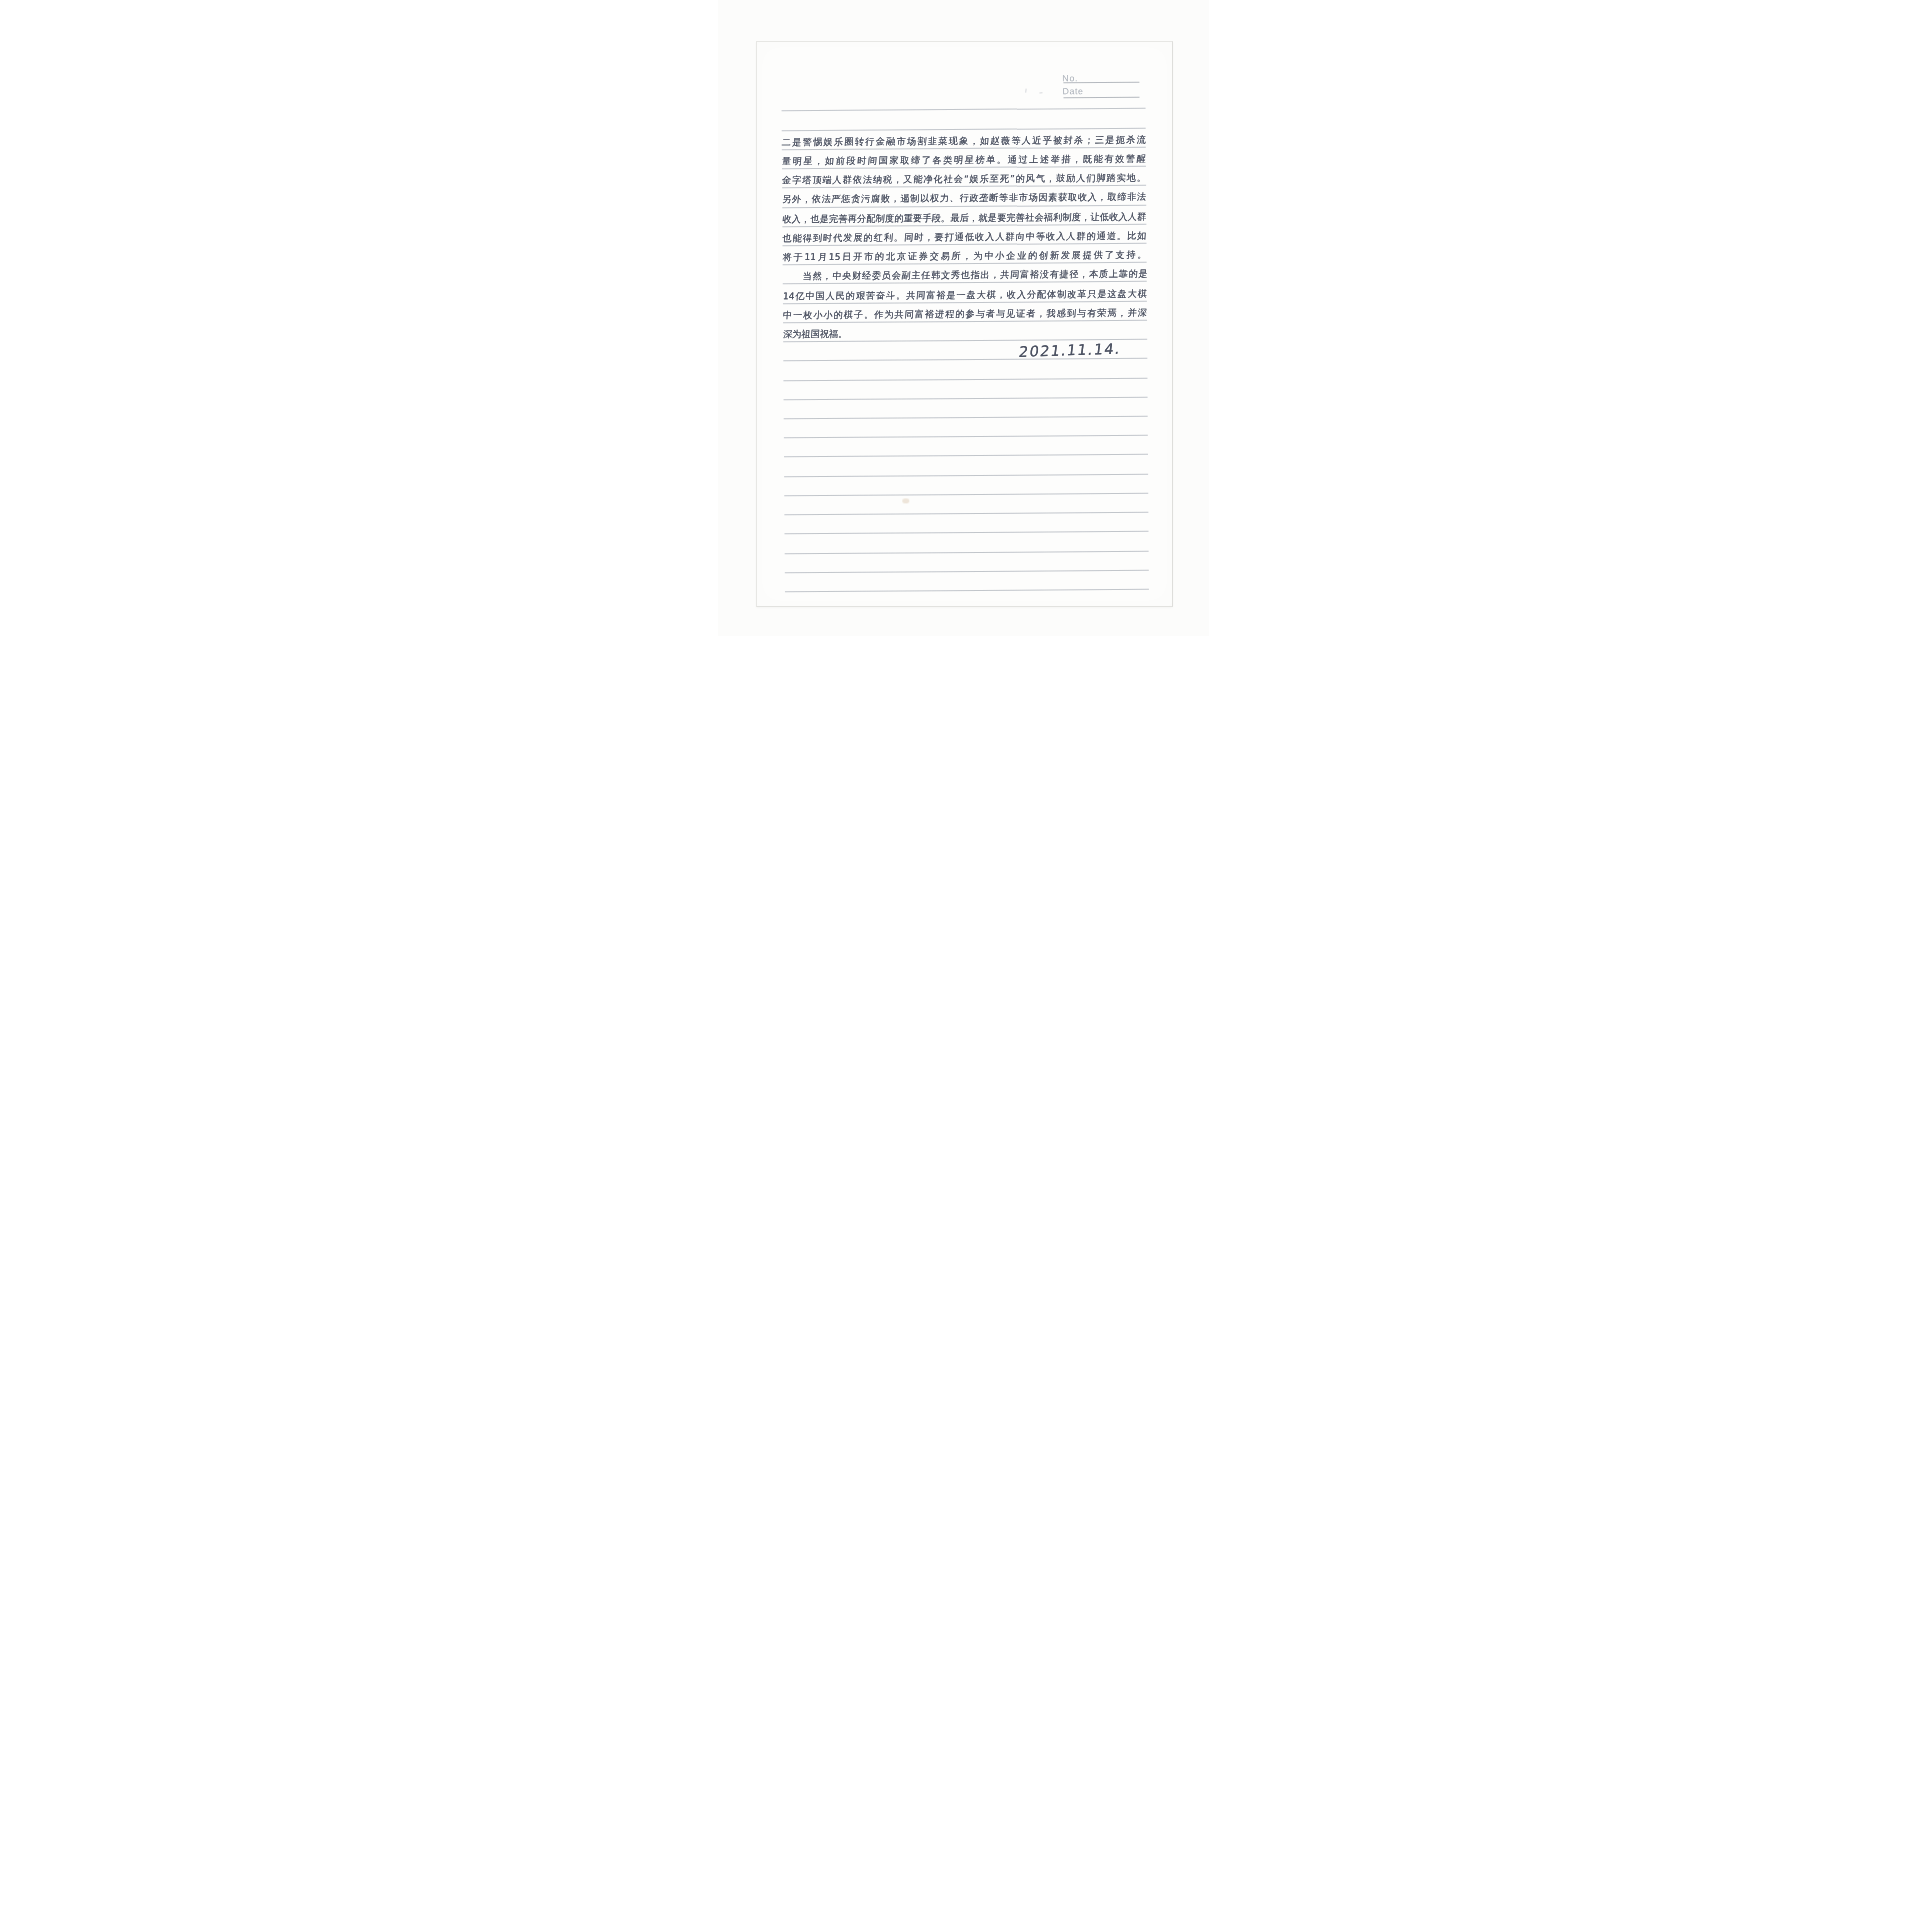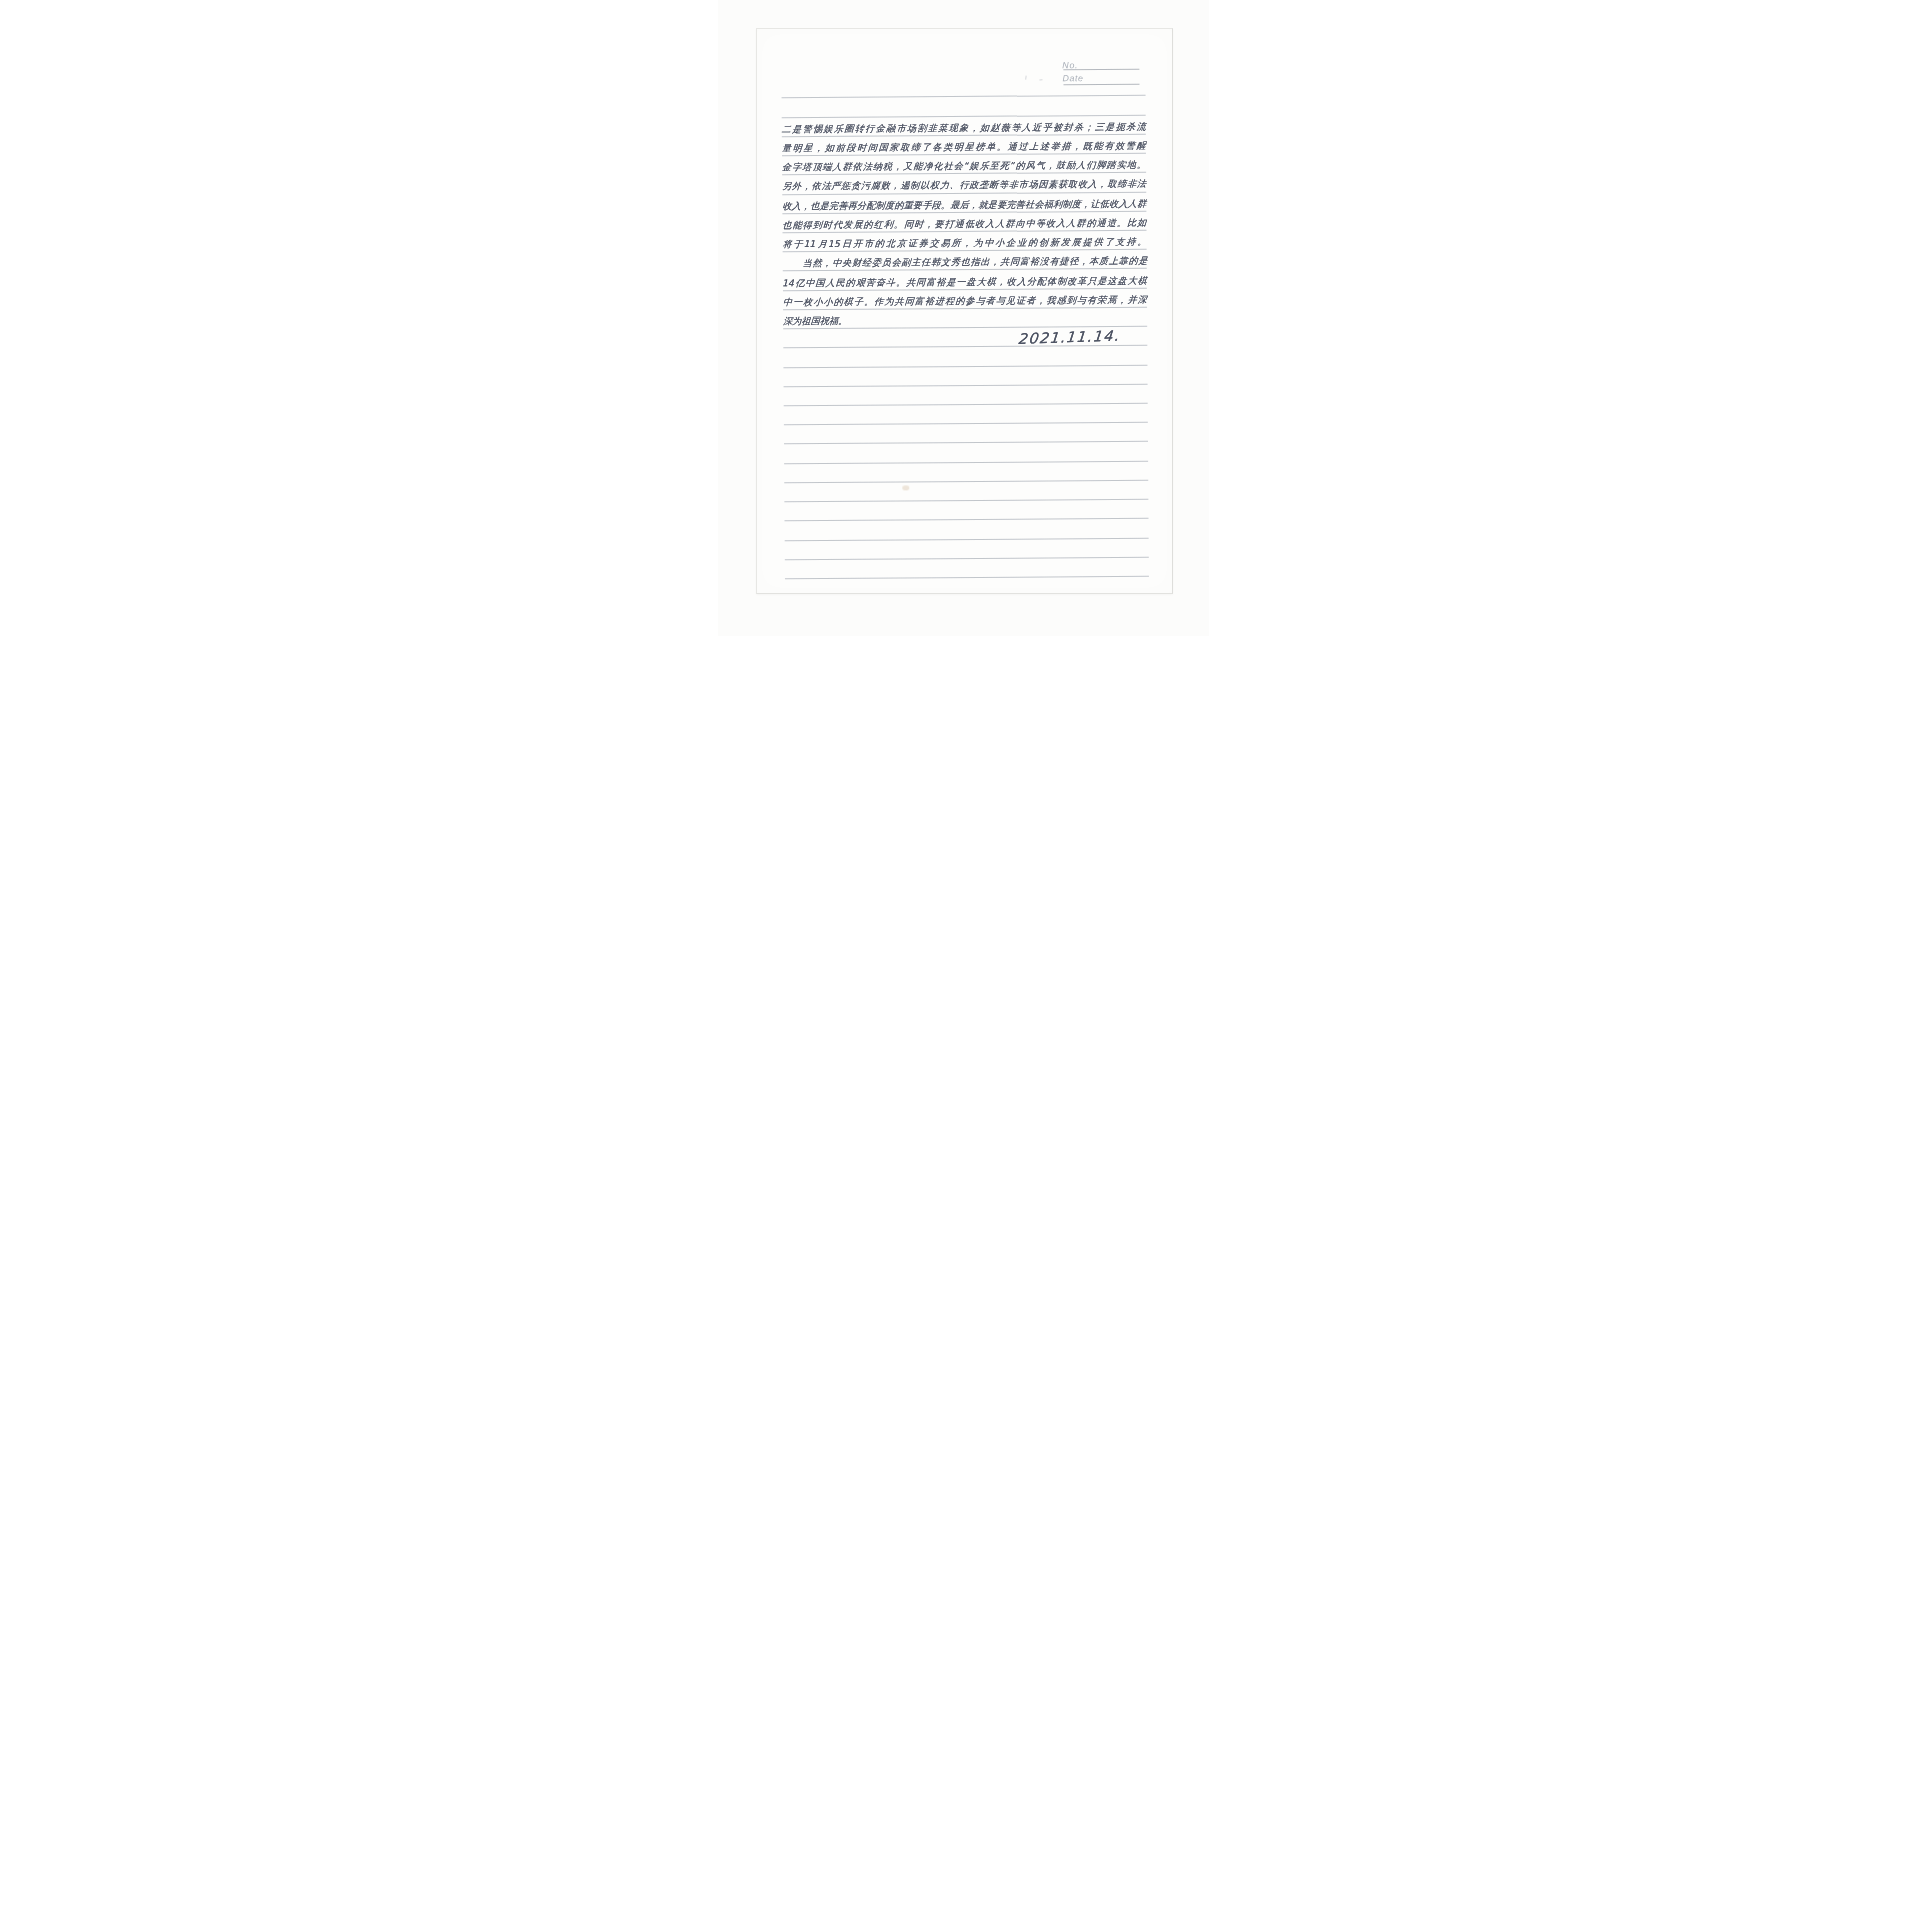--- a/index.html
+++ b/index.html
@@ -12,28 +12,27 @@
   body{font-family:"Liberation Sans", sans-serif;}
   .scan{
     position:relative;
     width:491px;height:636px;
     margin:0 auto;
     background:#fcfcfb;
     overflow:hidden;
   }
   .paper{
     position:absolute;
-    left:38px;top:28px;
+    left:38px;top:41px;
     width:415px;height:564px;
     background:var(--paper);
     border:0.4px solid #e7e7e4;
     border-right-color:#dededb;
     border-bottom-color:#e2e2df;
     box-shadow:0.4px 0.8px 2.3px rgba(0,0,0,0.05), inset 0 0 23px rgba(0,0,0,0.012);
-    font-style:italic;
   }
   .sheet-content{
     position:absolute;
     left:-38px;top:-45px;
     width:491px;height:636px;
     transform:rotate(-0.4deg);
     transform-origin:50% 50%;
   }
   .print-label{
     position:absolute;

